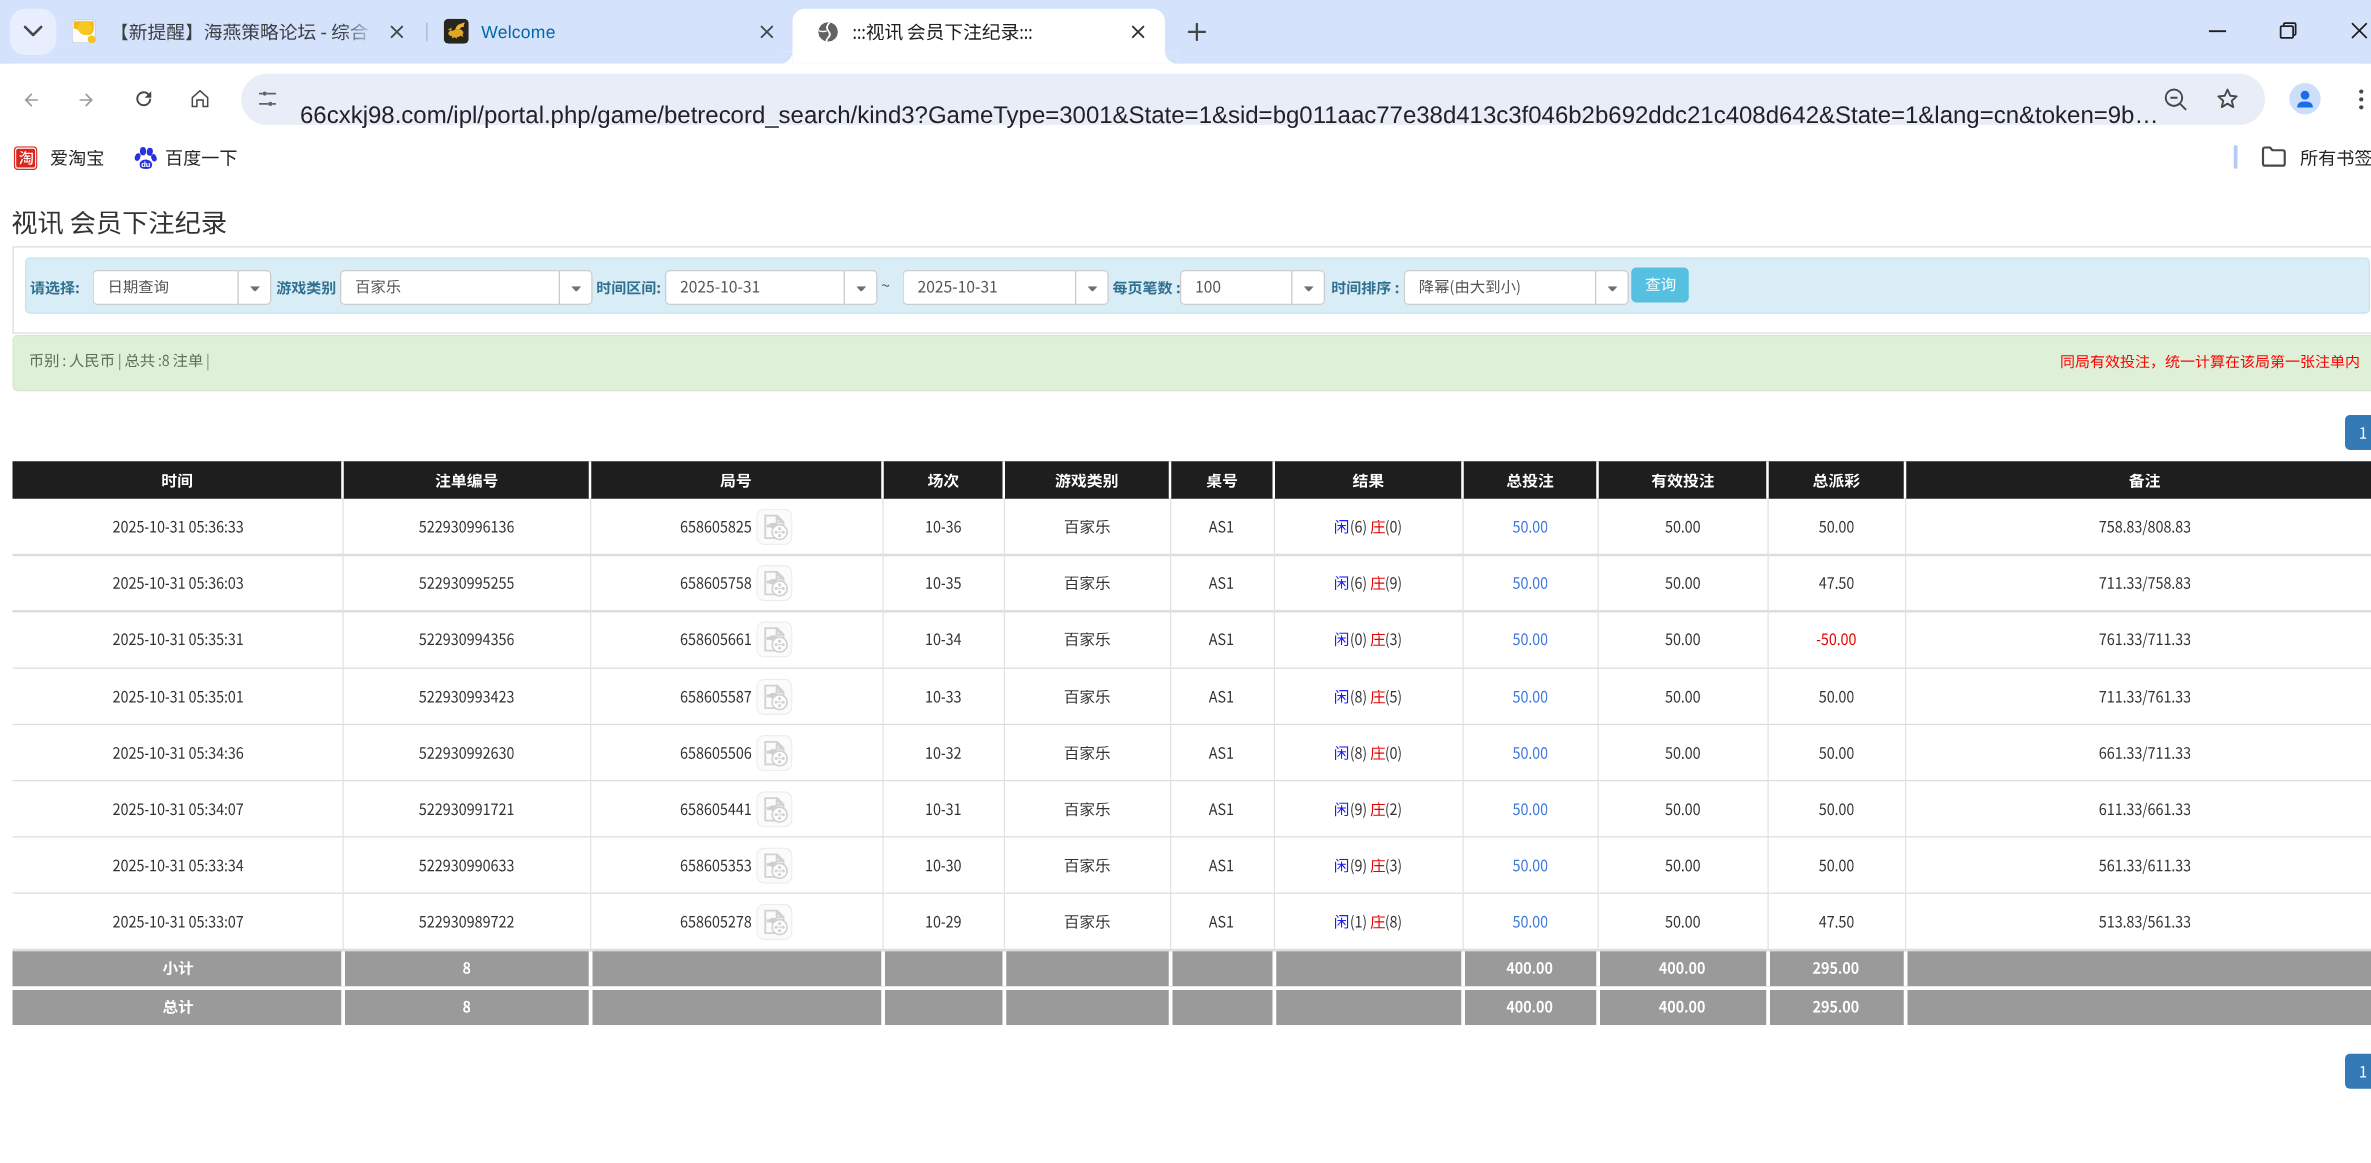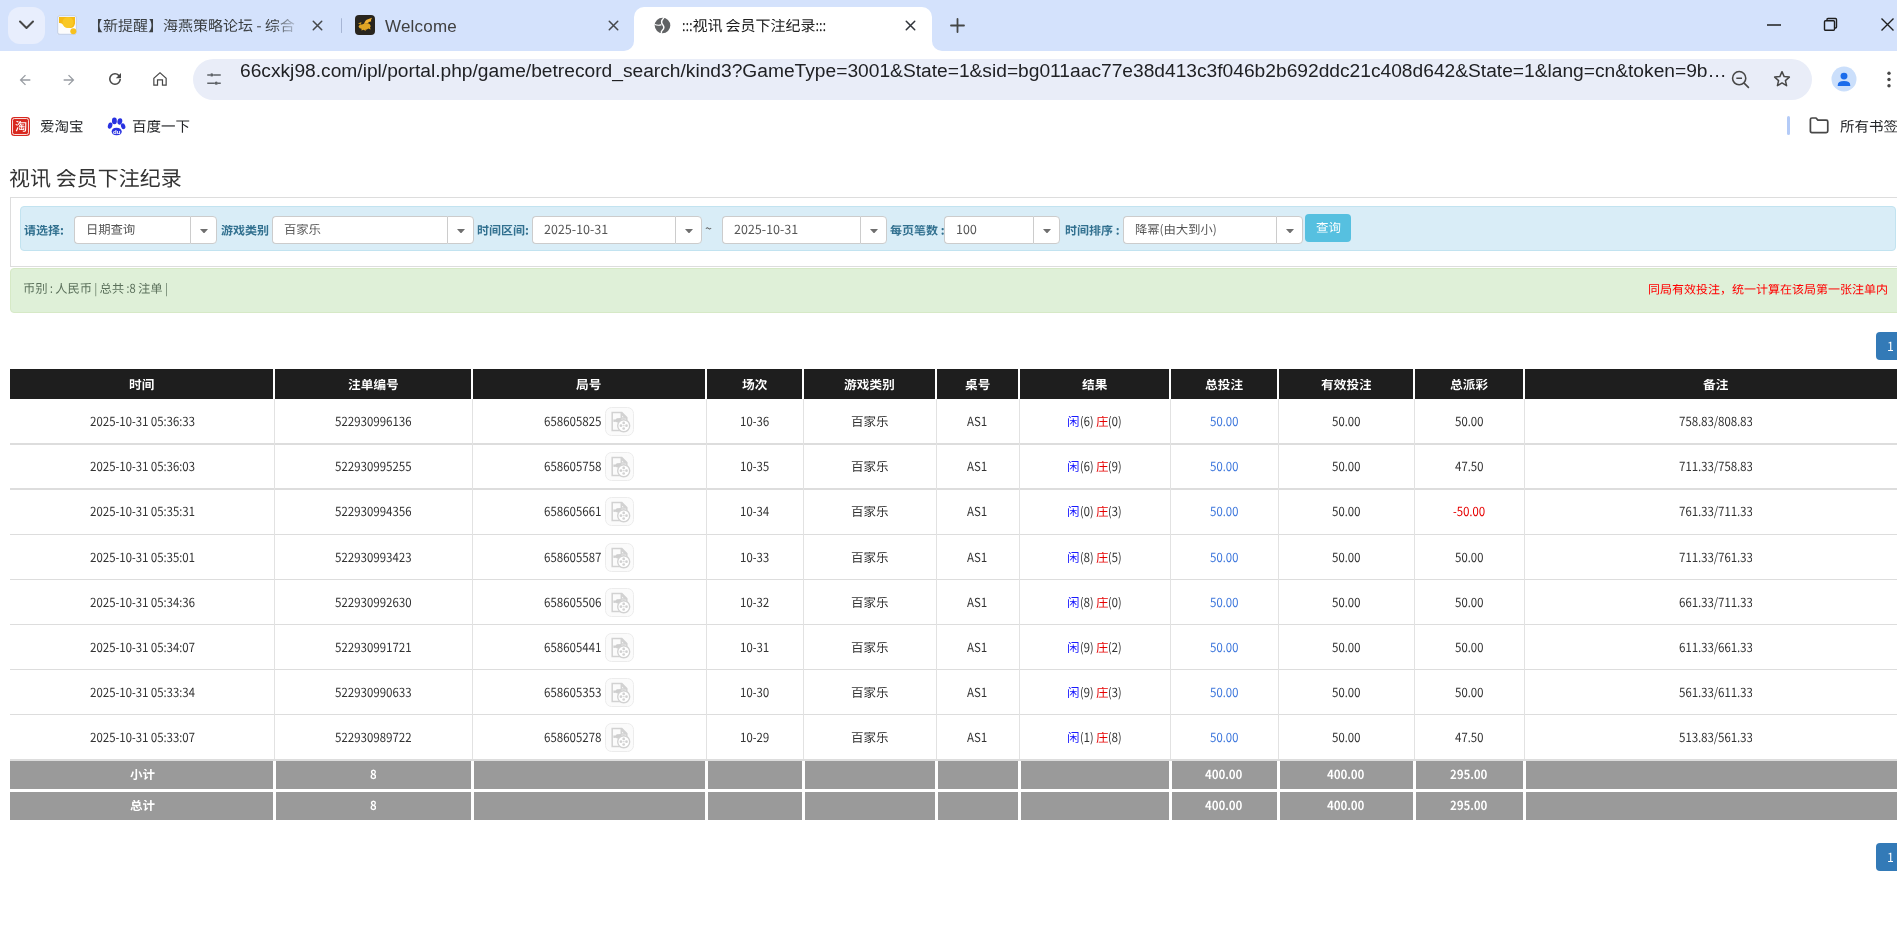--- a/index.html
+++ b/index.html
@@ -180,21 +180,21 @@
 <svg class="a" style="left:312px;top:20px" width="11" height="11" viewBox="0 0 13 13">
     <path d="M1.5 1.5L11.5 11.5M11.5 1.5L1.5 11.5" stroke="#45484b" stroke-width="1.8" stroke-linecap="round"></path>
   </svg>
 <div class="a" style="left:340.5px;top:18px;width:1.8px;height:15px;background:#a6b5d4;border-radius:1px"></div>
 <svg class="a" style="left:355px;top:15px" width="20" height="20" viewBox="0 0 20 20">
     <rect width="20" height="20" rx="4" fill="#28251e"></rect>
     <path d="M9 9 Q10 5 13 4.2 L17 2.8 Q15.6 5 16.2 6.5 Q13.8 6.2 12.8 8.2 Z" fill="#f2b232"></path>
     <path d="M3.5 11.5 Q4.5 9 7 9.5 L9.5 8.5 Q13.5 7.5 15 9.5 Q16.5 11.3 15 12.5 L15.7 14.5 L13.2 13.6 Q12.5 14.8 10.5 14.6 L10.8 16 L8.6 14.8 L6.4 15.6 L6.6 13.8 Q4.2 13.8 3.5 11.5 Z" fill="#e0a524"></path>
     <path d="M3 8.5 L6.5 7 L5.8 9.8 Z" fill="#c8921d"></path>
   </svg>
-<span class="a" style="left:385px;top:17px;font-size:17px;color:#404040;letter-spacing:.2px">Welcome</span>
+<span class="a" style="left:385px;top:17px;font-size:14px;color:#0369a1;letter-spacing:.2px">Welcome</span>
 <svg class="a" style="left:608px;top:20px" width="11" height="11" viewBox="0 0 13 13">
     <path d="M1.5 1.5L11.5 11.5M11.5 1.5L1.5 11.5" stroke="#45484b" stroke-width="1.8" stroke-linecap="round"></path>
   </svg>
 <svg class="a" style="left:654px;top:17px" width="17" height="17" viewBox="0 0 24 24">
     <circle cx="12" cy="12" r="11" fill="#606264"></circle>
     <path d="M13.8 1.3 Q8.5 6.5 12.3 11 Q15.8 15 11.8 18.8 Q9.6 20.9 10.6 22.9" fill="none" stroke="#fff" stroke-width="2"></path>
     <path d="M1.2 10.5 Q6 12.5 10.5 10.8" fill="none" stroke="#fff" stroke-width="1.6"></path>
   </svg>
 <svg class="a" style="left:682.0px;top:19.00px;" width="144.10" height="18.75" viewBox="0 -800 9606.8 1250" fill="#1f1f1f">
     <g transform="scale(1,-1)">
@@ -242,21 +242,21 @@
 <svg class="a" style="left:151px;top:70px" width="18" height="18" viewBox="0 0 24 24">
     <path d="M12 2.5 21 10.5 V21 H14.5 V14 H9.5 V21 H3 V10.5Z M12 4.6 4.6 11.2 V19.4 H7.9 V12.4 H16.1 V19.4 H19.4 V11.2Z" fill="#474747" fill-rule="evenodd"></path>
   </svg>
 <div class="a" style="left:193px;top:59px;width:1619px;height:41px;background:#e9edf8;border-radius:21px"></div>
 <svg class="a" style="left:205px;top:70px" width="18" height="18" viewBox="0 0 24 24" fill="#5f6368">
     <circle cx="9" cy="6.5" r="2.2"></circle>
     <path d="M3 5.5h4v2H3zM11 5.5h10v2h-10z" fill-rule="evenodd"></path>
     <circle cx="15" cy="17.5" r="2.2"></circle>
     <path d="M3 16.5h10v2H3zM17 16.5h4v2h-4z"></path>
   </svg>
-<span class="a" style="left:240px;top:60px;font-size:19.2px;color:#202124;white-space:nowrap">66cxkj98.com/ipl/portal.php/game/betrecord_search/kind3?GameType=3001&amp;State=1&amp;sid=bg011aac77e38d413c3f046b2b692ddc21c408d642&amp;State=1&amp;lang=cn&amp;token=9b…</span>
+<span class="a" style="left:240px;top:82px;font-size:19.2px;color:#202124;white-space:nowrap">66cxkj98.com/ipl/portal.php/game/betrecord_search/kind3?GameType=3001&amp;State=1&amp;sid=bg011aac77e38d413c3f046b2b692ddc21c408d642&amp;State=1&amp;lang=cn&amp;token=9b…</span>
 <svg class="a" style="left:1730px;top:68.5px" width="22" height="22" viewBox="0 0 24 24">
     <circle cx="10" cy="10" r="7.2" fill="none" stroke="#474747" stroke-width="1.7"></circle>
     <path d="M6.9 10h6.2M15.4 15.4l5.2 5.2" stroke="#474747" stroke-width="1.7"></path>
   </svg>
 <svg class="a" style="left:1772px;top:69px" width="20" height="20" viewBox="0 0 24 24">
     <path d="M12 3.2l2.6 5.9 6.2.6-4.7 4.2 1.4 6.1-5.5-3.3-5.5 3.3 1.4-6.1-4.7-4.2 6.2-.6z" fill="none" stroke="#474747" stroke-width="1.8" stroke-linejoin="round"></path>
   </svg>
 <svg class="a" style="left:1831px;top:66px" width="26" height="26" viewBox="0 0 27 27">
     <circle cx="13.5" cy="13.5" r="13" fill="#cbdffb"></circle>
     <circle cx="13.5" cy="10.5" r="3.6" fill="#1b6ceb"></circle>

